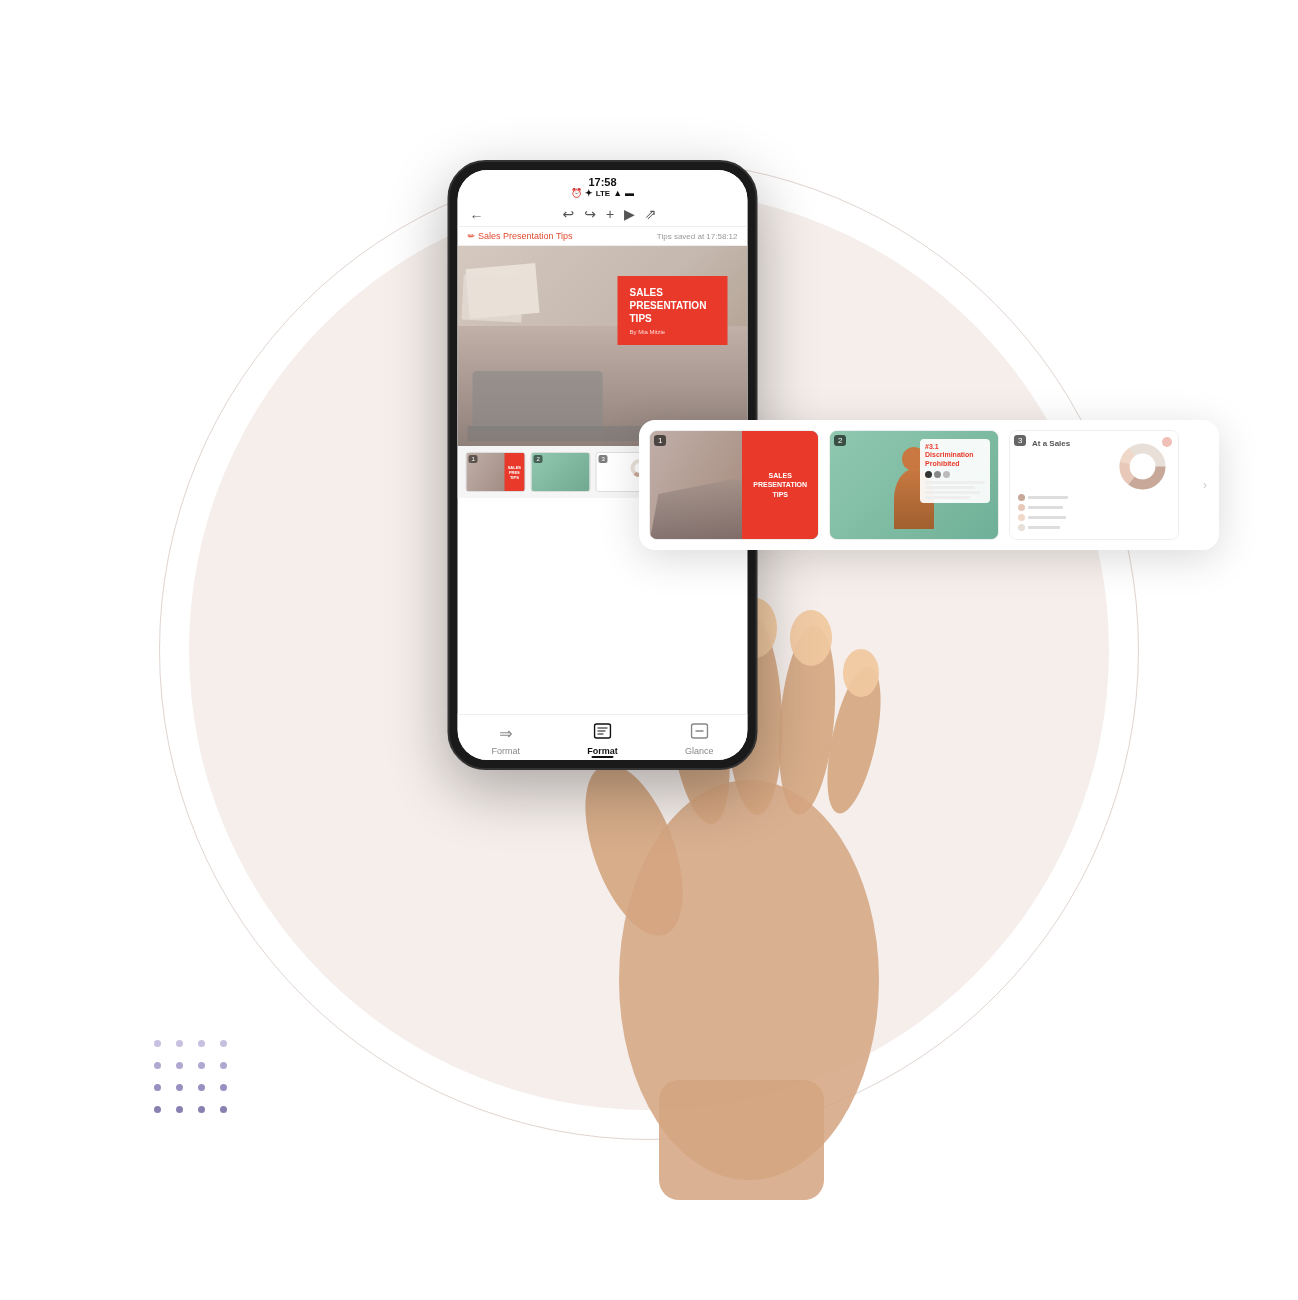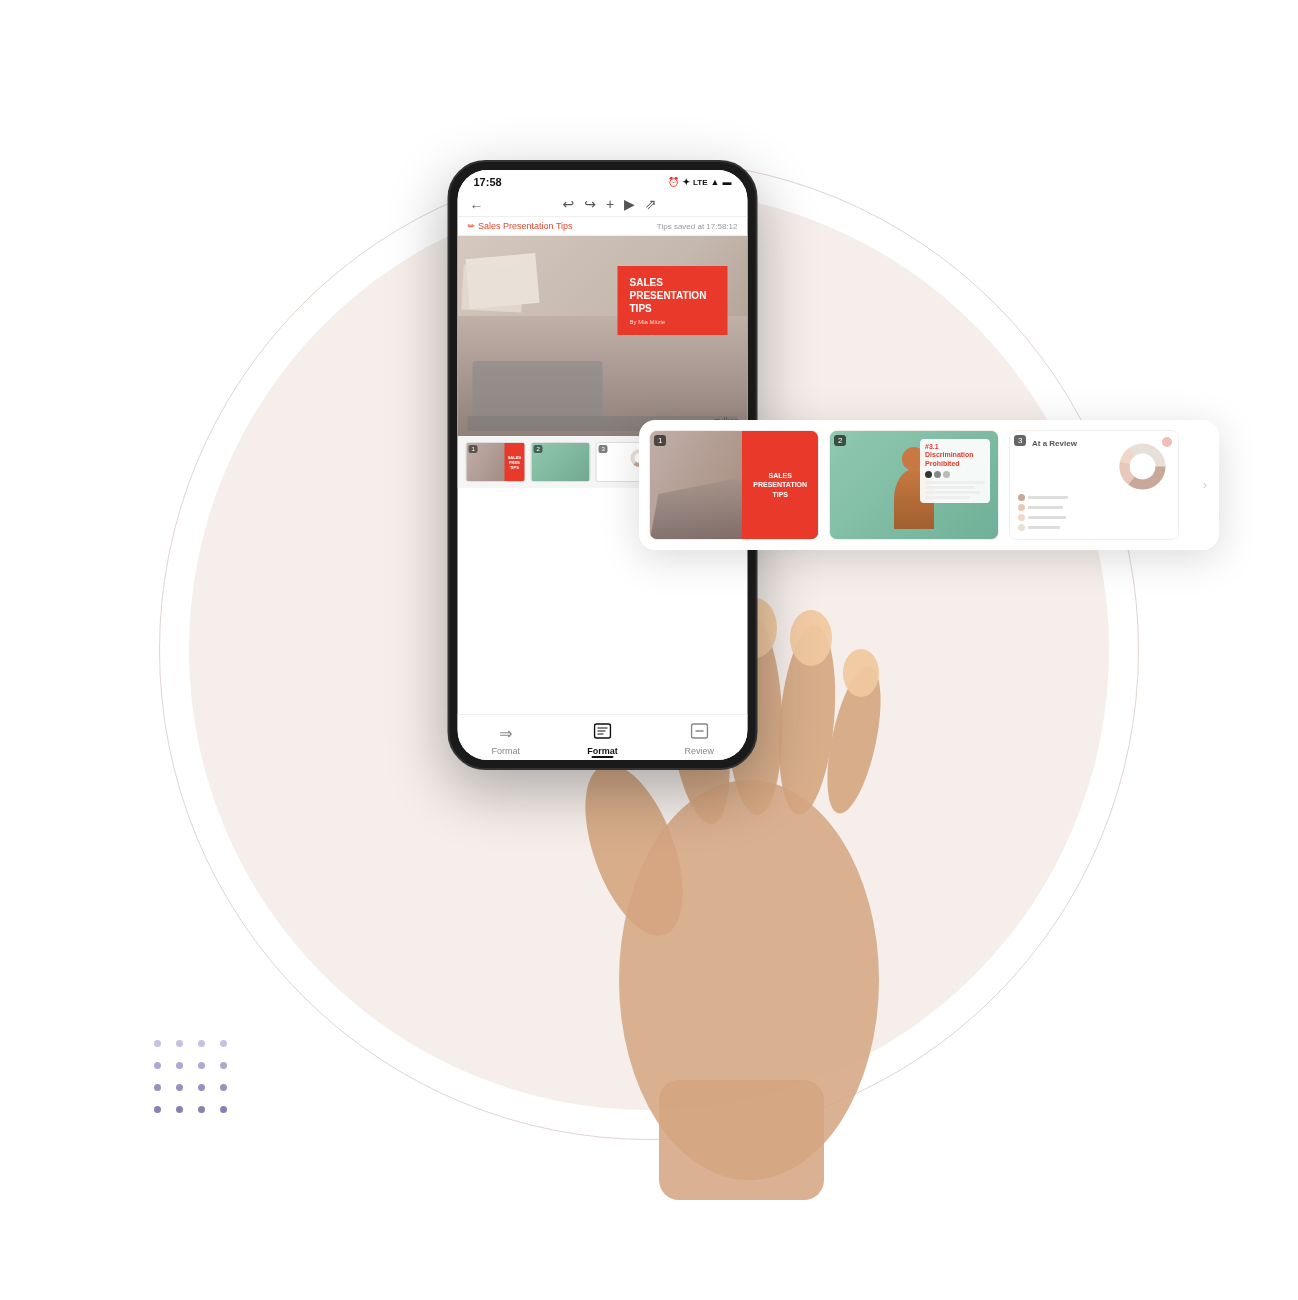--- a/index.html
+++ b/index.html
@@ -76,20 +76,21 @@
     
     .status-bar {
       display: flex;
       justify-content: space-between;
       align-items: center;
       padding: 6px 16px 4px;
       background: #fff;
       font-size: 10px;
       font-weight: 600;
       color: #111;
+      flex-direction: column;
     }
 
     .status-time {
       font-weight: 700;
       font-size: 11px;
     }
 
     .status-icons {
       display: flex;
       gap: 3px;
@@ -447,21 +448,21 @@
             <div style="height:3px;background:#eee;border-radius:1px;width:55px;"></div>
             <div style="height:3px;background:#eee;border-radius:1px;width:45px;"></div>
           </div>
         </div>
       </div>
     </div>
 
     <div class="panel-slide" style="margin-right:0;">
       <div style="background:#fff;width:100%;height:100%;padding:8px;position:relative;">
         <div class="panel-slide-num">3</div>
-        <div style="font-size:8px;font-weight:700;color:#555;margin-bottom:4px;margin-left:14px;">At a Review</div>
+        <div style="font-size:8px;font-weight:700;color:#555;margin-bottom:4px;margin-left:14px;">At a Sales</div>
 
         <div style="position:absolute;right:8px;top:8px;">
           <svg width="55" height="55" viewBox="0 0 55 55">
             <circle cx="27.5" cy="27.5" r="18" fill="none" stroke="#e8e0d8" stroke-width="10"></circle>
             <circle cx="27.5" cy="27.5" r="18" fill="none" stroke="#c8a898" stroke-width="10" stroke-dasharray="40 73" stroke-dashoffset="0"></circle>
             <circle cx="27.5" cy="27.5" r="18" fill="none" stroke="#e8c8b8" stroke-width="10" stroke-dasharray="20 93" stroke-dashoffset="-40"></circle>
             <circle cx="27.5" cy="27.5" r="18" fill="none" stroke="#f0d8c8" stroke-width="10" stroke-dasharray="13 100" stroke-dashoffset="-60"></circle>
           </svg>
         </div>
 
@@ -594,21 +595,21 @@
           <span class="nav-label">Format</span>
           <div style="position:absolute;bottom:-2px;left:50%;transform:translateX(-50%);width:22px;height:2px;background:#111;border-radius:1px;"></div>
         </div>
         <div class="nav-item">
           <span class="nav-icon">
             <svg width="18" height="16" viewBox="0 0 18 16" fill="none">
               <rect x="1" y="1" width="16" height="14" rx="2" stroke="#888" stroke-width="1.5" fill="none"></rect>
               <line x1="5" y1="8" x2="13" y2="8" stroke="#888" stroke-width="1.5"></line>
             </svg>
           </span>
-          <span class="nav-label">Review</span>
+          <span class="nav-label">Glance</span>
         </div>
       </div>
     </div>
   </div>
 
   <div class="hand-overlay">
     <svg width="500" height="700" viewBox="0 0 500 700" xmlns="http://www.w3.org/2000/svg">
 
       <ellipse cx="250" cy="480" rx="130" ry="200" fill="#d4a580" opacity="0.85"></ellipse>
 

